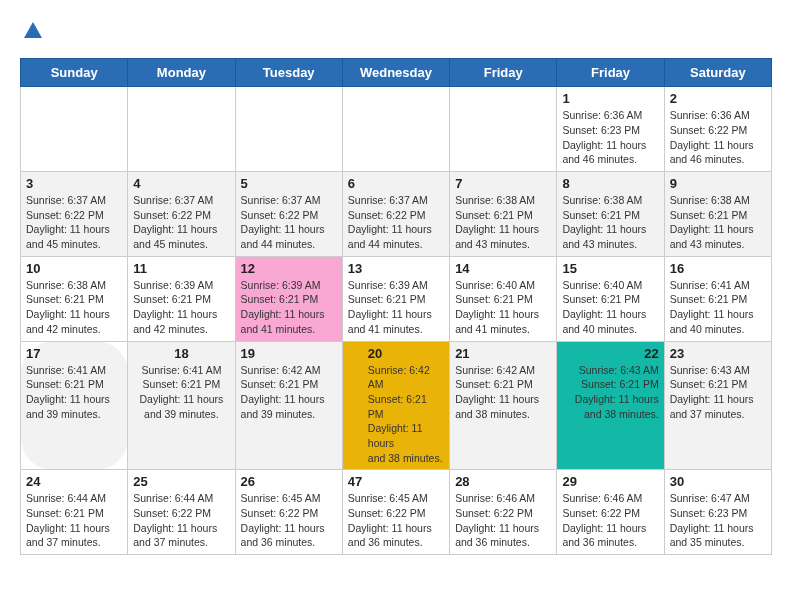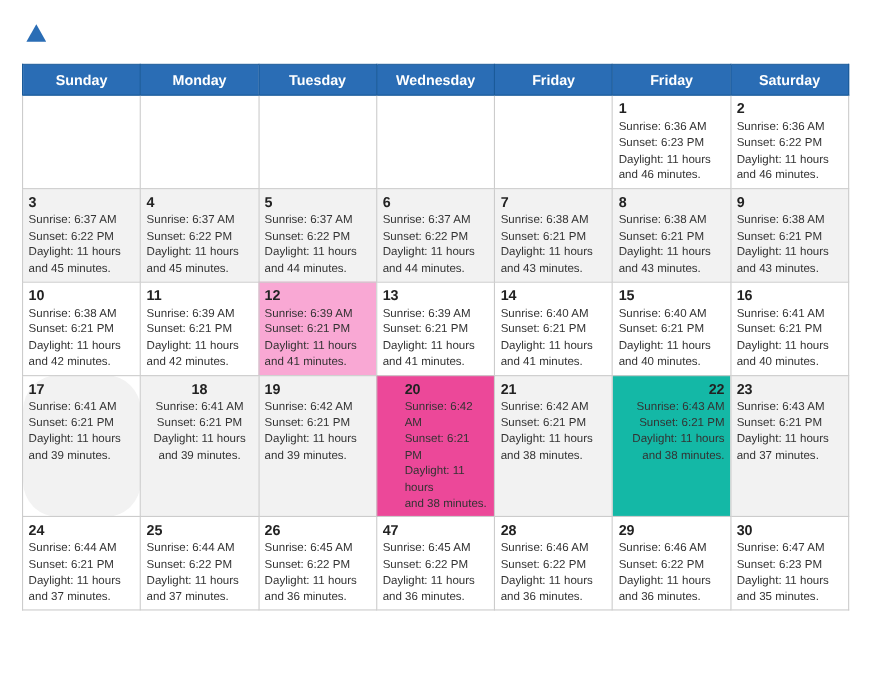--- a/index.html
+++ b/index.html
@@ -260,21 +260,21 @@
 Daylight: 11 hours
 and 39 minutes.</div>
           </td>
           <td style="background: rgb(242, 242, 242);">
             <span class="day-number">19</span>
             <div class="day-info" style="white-space: pre-line;">Sunrise: 6:42 AM
 Sunset: 6:21 PM
 Daylight: 11 hours
 and 39 minutes.</div>
           </td>
-          <td style="background: #ec4899; padding-left: 25px;">
+          <td style="background: #eab308; padding-left: 25px;">
             <span class="day-number">20</span>
             <div class="day-info" style="white-space: pre-line;">Sunrise: 6:42 AM
 Sunset: 6:21 PM
 Daylight: 11 hours
 and 38 minutes.</div>
           </td>
           <td style="background: rgb(242, 242, 242);">
             <span class="day-number">21</span>
             <div class="day-info" style="white-space: pre-line;">Sunrise: 6:42 AM
 Sunset: 6:21 PM

